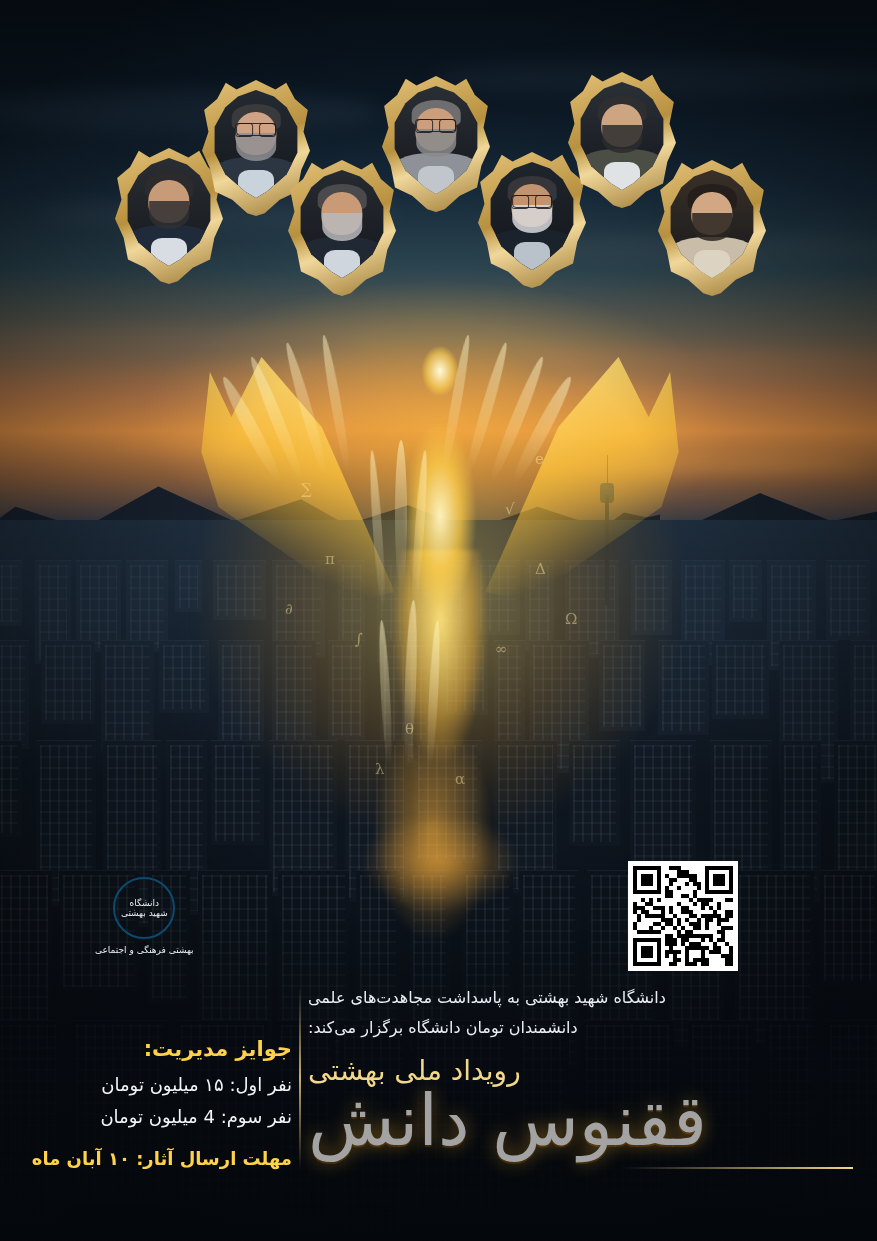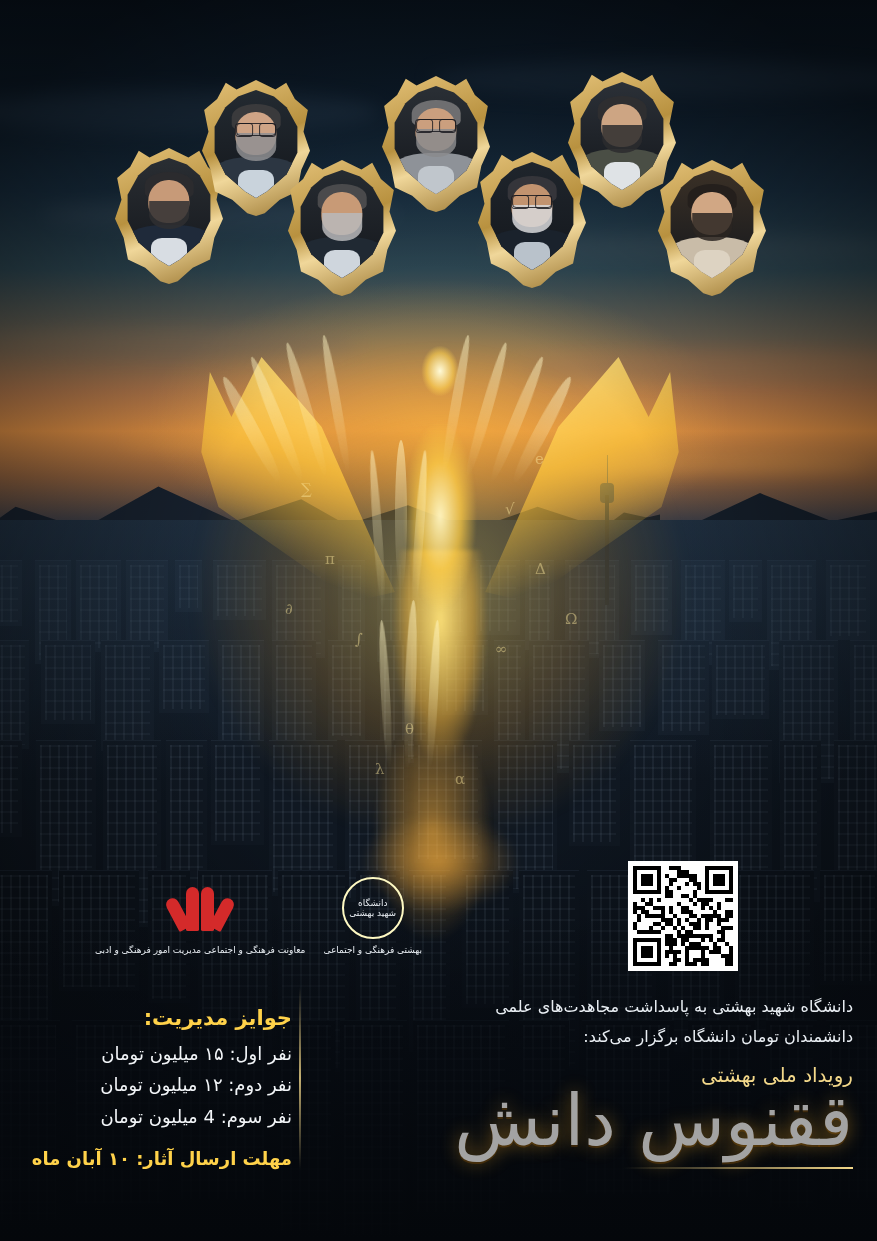--- a/index.html
+++ b/index.html
@@ -141,23 +141,23 @@
   .ph .hair{position:absolute;left:50%;top:13%;width:54%;height:24%;transform:translateX(-50%);border-radius:50% 50% 20% 20%;}
   .ph .torso{position:absolute;left:50%;bottom:-6%;width:104%;height:44%;transform:translateX(-50%);border-radius:42% 42% 0 0;}
   .ph .shirt{position:absolute;left:50%;bottom:-4%;width:40%;height:30%;transform:translateX(-50%);border-radius:30% 30% 0 0;}
   .ph .beard{position:absolute;left:50%;top:40%;width:44%;height:26%;transform:translateX(-50%);border-radius:0 0 50% 50%;}
   .ph .glass{position:absolute;left:50%;top:31%;width:42%;height:10%;transform:translateX(-50%);border:1.6px solid rgba(25,25,30,.85);border-radius:4px;}
   .ph .glass::before,.ph .glass::after{content:"";position:absolute;top:-1.6px;bottom:-1.6px;width:42%;border:1.6px solid rgba(25,25,30,.85);border-radius:3px;}
   .ph .glass::before{left:-1.6px;}
   .ph .glass::after{right:-1.6px;}
 
   
-  .titleblock{position:absolute;right:24px;bottom:72px;width:545px;text-align:right;color:#fff;}
+  .titleblock{position:absolute;right:24px;bottom:72px;width:545px;text-align:left;color:#fff;}
   .lede{font-size:16px;line-height:1.9;color:#e9eef3;margin-bottom:10px;letter-spacing:.2px;}
-  .kicker{font-size:20px;color:#f3d88a;margin-bottom:-2px;letter-spacing:1px;}
+  .kicker{font-size:28px;color:#f3d88a;margin-bottom:-2px;letter-spacing:1px;}
   .maintitle{
     font-size:71px;font-weight:normal;line-height:1.02;
     color:#a3a3a3;
     text-shadow:0 0 18px rgba(255,180,40,.45),0 2px 0 rgba(120,70,0,.35);
     white-space:nowrap;
   }
   .rule{height:2px;width:230px;background:linear-gradient(90deg,rgba(243,216,138,0),#f3d88a);margin:10px 0 0 auto;}
 
   .awards{position:absolute;right:585px;bottom:72px;width:262px;text-align:right;color:#fff;}
   .awards h3{margin:0 0 8px;font-size:21px;color:#ffd24a;font-weight:bold;}
@@ -166,21 +166,21 @@
   .divider{
     position:absolute;right:576px;bottom:72px;width:2px;height:182px;
     background:linear-gradient(180deg,rgba(243,216,138,0),rgba(243,216,138,.8),rgba(243,216,138,0));
   }
 
   
   .logos{position:absolute;left:95px;bottom:286px;display:flex;gap:18px;align-items:flex-end;}
   .logo-box{text-align:center;color:#e9eef3;}
   .logo-mark{
     width:62px;height:62px;margin:0 auto 6px;border-radius:50%;
-    border:2px solid #fef9c3;display:flex;align-items:center;justify-content:center;
+    border:2px solid #0c4a6e;display:flex;align-items:center;justify-content:center;
     font-size:9px;line-height:1.15;color:#e9eef3;padding:4px;box-sizing:border-box;
   }
   .logo-cap{font-size:9px;white-space:nowrap;}
   .logo-tulip{width:76px;height:62px;position:relative;margin:0 auto 6px;}
   .tulip{position:absolute;bottom:8px;left:50%;transform:translateX(-50%);width:58px;height:46px;}
   .tulip span{position:absolute;bottom:0;width:13px;background:#d42a2a;border-radius:8px 8px 2px 2px;}
   .tulip .p1{left:0;height:34px;transform:rotate(-28deg);}
   .tulip .p2{left:15px;height:44px;}
   .tulip .p3{left:30px;height:44px;}
   .tulip .p4{right:0;height:34px;transform:rotate(28deg);}
@@ -432,32 +432,20 @@
             <div class="beard" style="background:#2a2421;opacity:.85"></div>
           </div>
         </div>
       </div>
     </div>
 
   <div class="logos">
     <div class="logo-box">
       <div class="logo-mark">دانشگاه شهید بهشتی</div>
       <div class="logo-cap">بهشتی فرهنگی و اجتماعی</div>
-    </div>
-    <div class="logo-box">
-      <div class="logo-tulip">
-        <div class="tulip">
-          <span class="p1"></span>
-            <span class="p2"></span>
-            <span class="p3"></span>
-            <span class="p4"></span>
-        </div>
-      </div>
-      <div class="logo-cap">معاونت فرهنگی و اجتماعی
-مدیریت امور فرهنگی و ادبی</div>
     </div>
   </div>
 
   <div class="qr">
     <svg id="qrsvg" width="100" height="100" viewBox="0 0 25 25" shape-rendering="crispEdges" aria-hidden="true">
         <rect x="0" y="0" width="1" height="1" fill="#000"></rect>
         <rect x="1" y="0" width="1" height="1" fill="#000"></rect>
         <rect x="2" y="0" width="1" height="1" fill="#000"></rect>
         <rect x="3" y="0" width="1" height="1" fill="#000"></rect>
         <rect x="4" y="0" width="1" height="1" fill="#000"></rect>
@@ -762,21 +750,20 @@
         <rect x="17" y="24" width="1" height="1" fill="#000"></rect>
         <rect x="18" y="24" width="1" height="1" fill="#000"></rect>
         <rect x="23" y="24" width="1" height="1" fill="#000"></rect>
         <rect x="24" y="24" width="1" height="1" fill="#000"></rect>
       </svg>
   </div>
 
   <div class="awards">
     <h3>جوایز مدیریت:</h3>
     <div class="line">نفر اول: ۱۵ میلیون تومان</div>
-    <div class="line">نفر دوم: ۱۲ میلیون تومان</div>
     <div class="line">نفر سوم: 4 میلیون تومان</div>
     <div class="deadline">مهلت ارسال آثار: ۱۰ آبان ماه</div>
   </div>
   <div class="divider"></div>
 
   <div class="titleblock">
     <div class="lede">دانشگاه شهید بهشتی به پاسداشت مجاهدت‌های علمی</div>
     <div class="lede" style="margin-top:-10px">دانشمندان تومان دانشگاه برگزار می‌کند:</div>
     <div class="kicker">رویداد ملی بهشتی</div>
     <div class="maintitle">ققنوس دانش</div>

